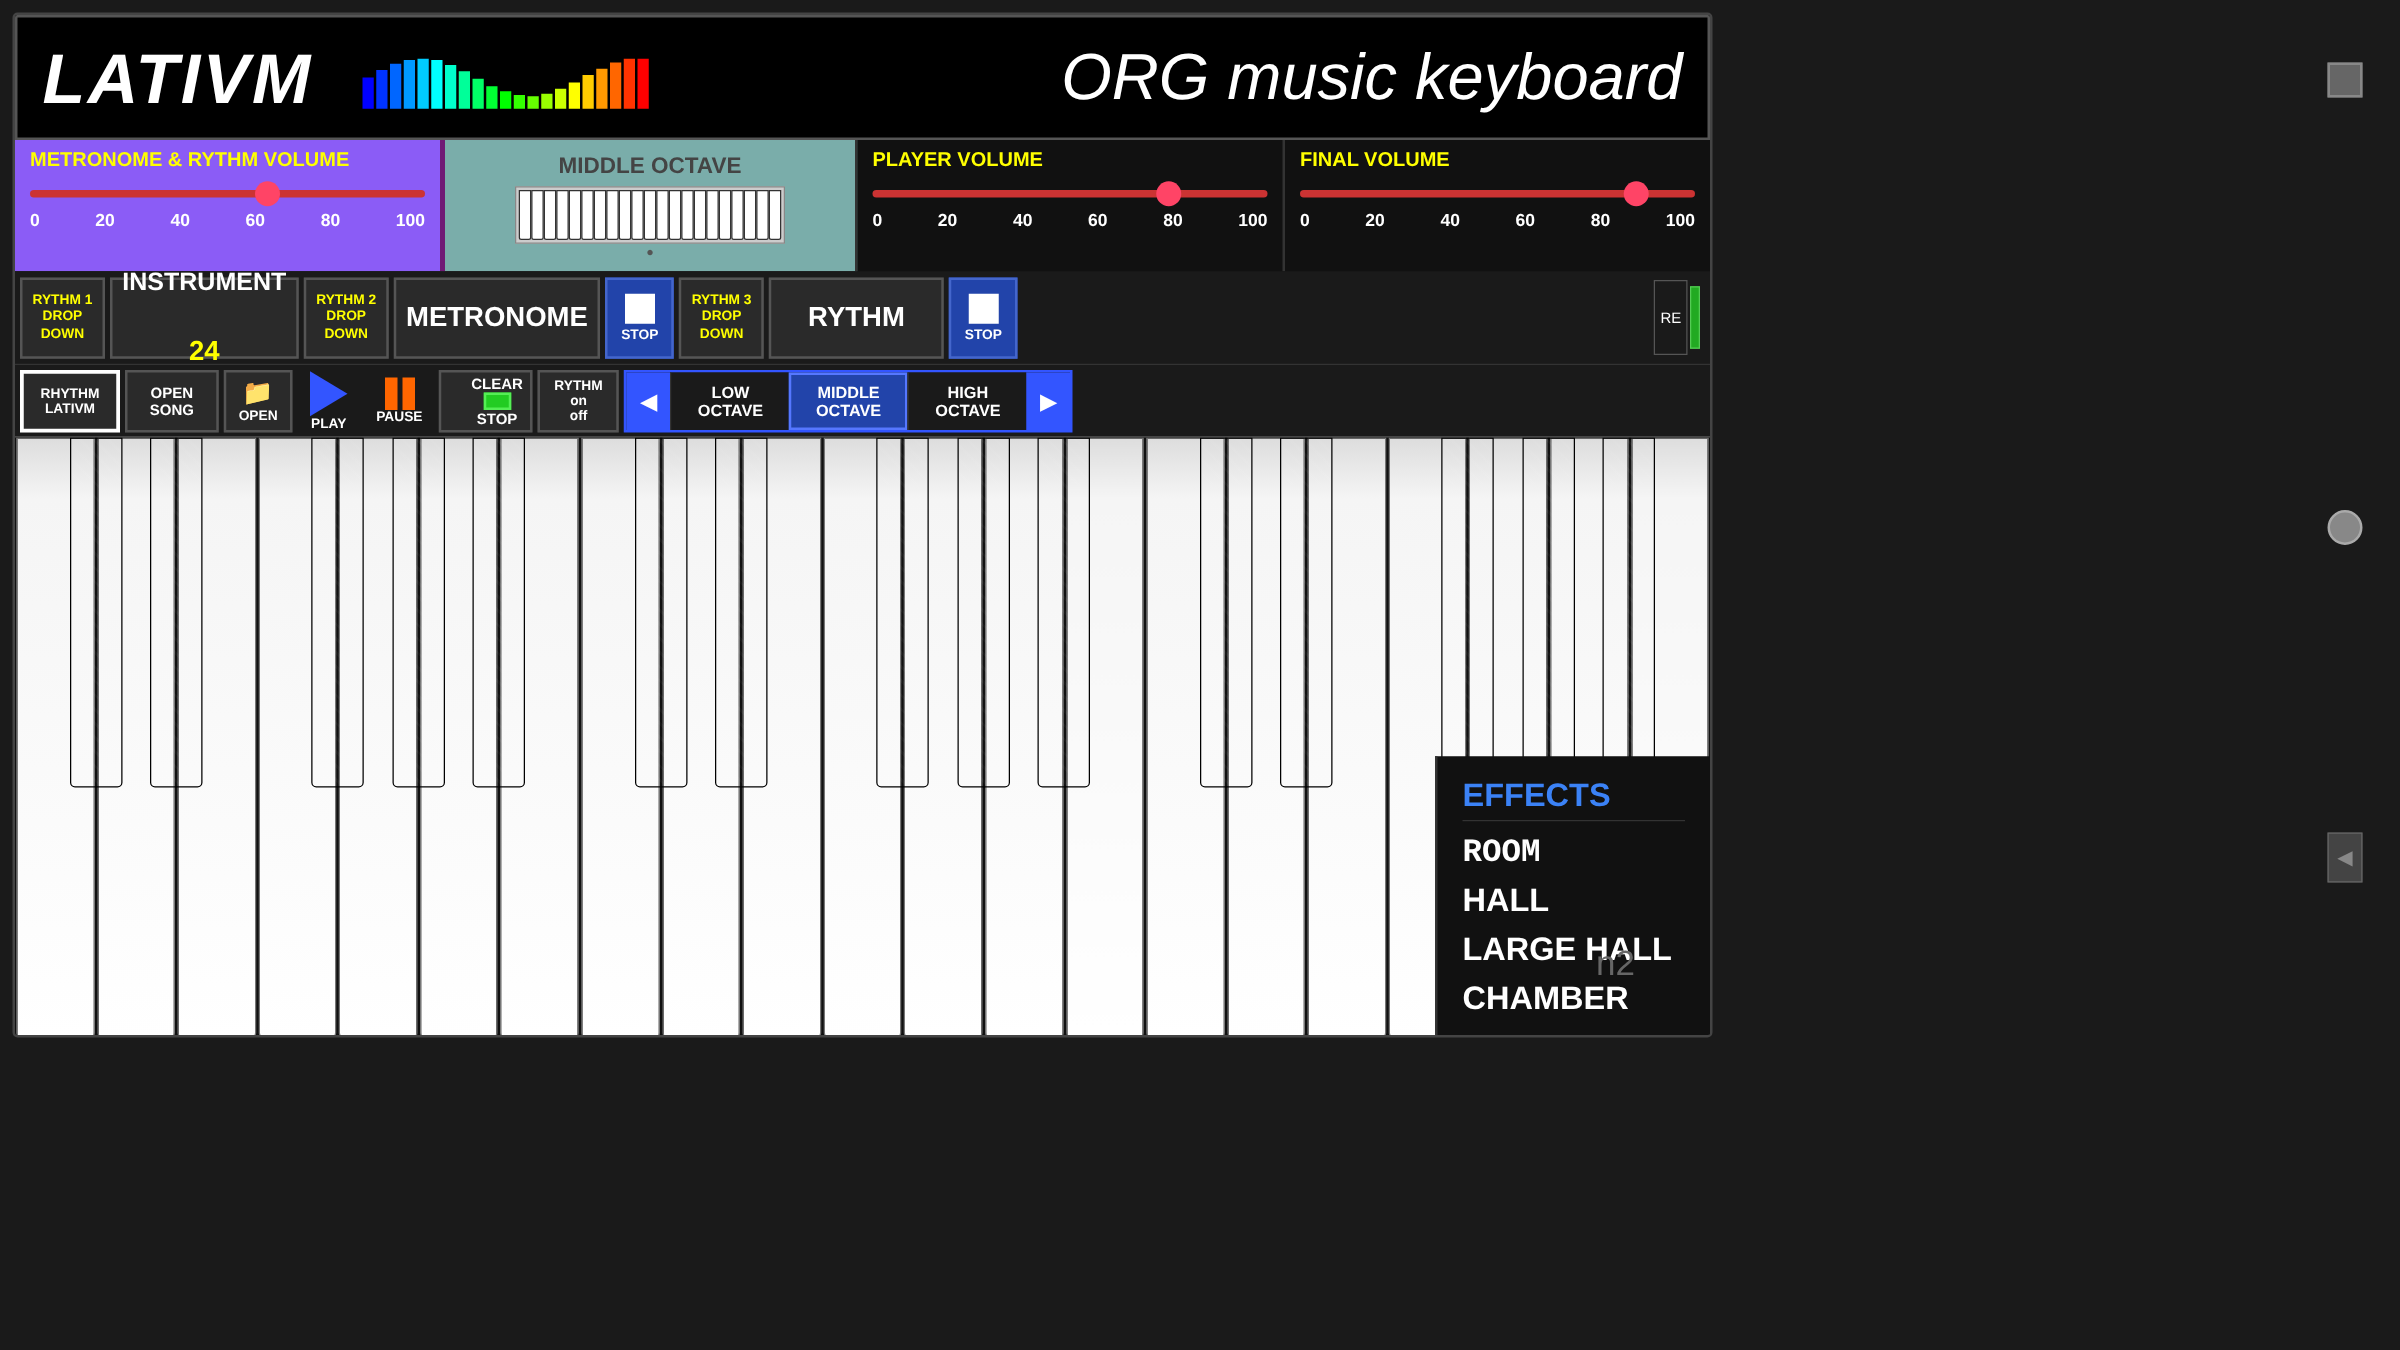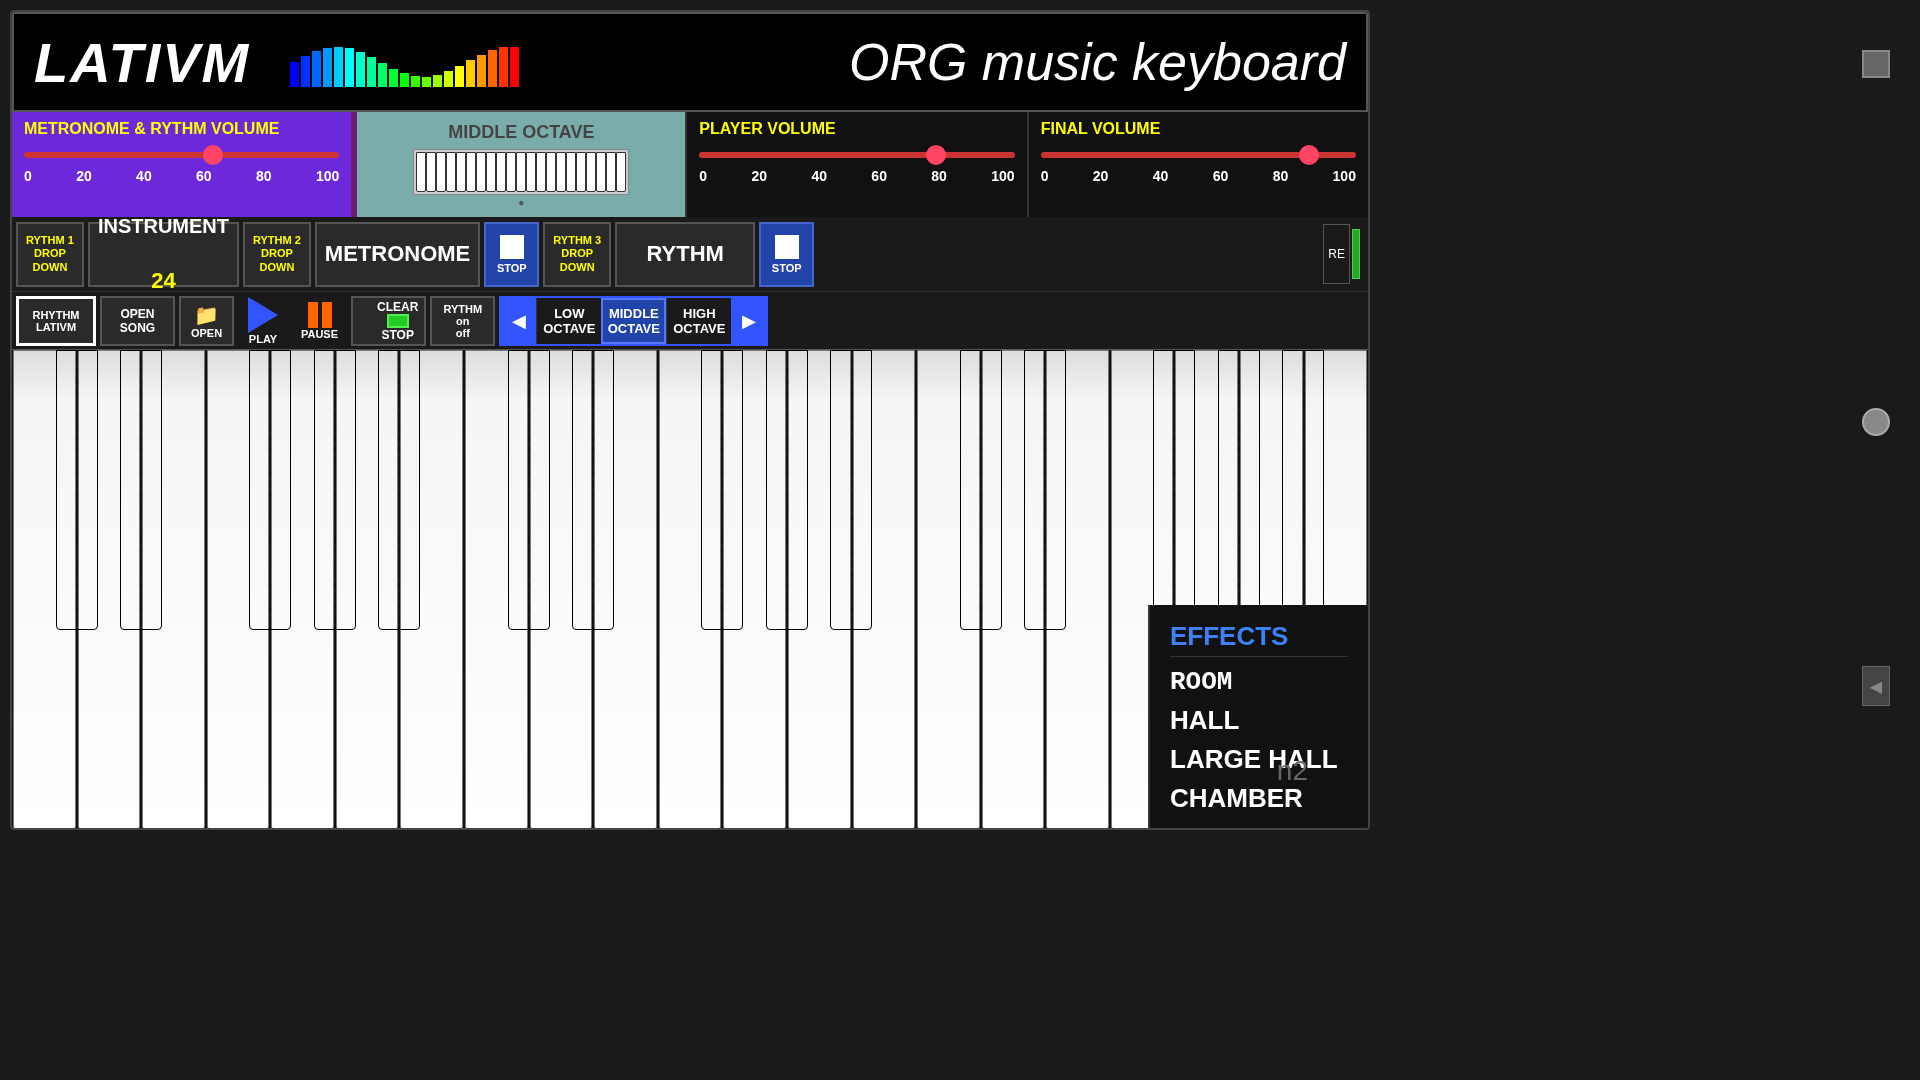--- a/index.html
+++ b/index.html
@@ -267,21 +267,21 @@
       cursor: pointer;
       color: #fff;
       font-size: 18px;
     }
 
     .octave-option {
       background: #1a1a1a;
       color: #fff;
       font-size: 14px;
       font-weight: bold;
-      width: 65px;
+      width: 95px;
       display: flex;
       align-items: center;
       justify-content: center;
       text-align: center;
       cursor: pointer;
       border-left: 1px solid #333;
     }
 
     .octave-option.active {
       background: #2244aa;
@@ -388,21 +388,21 @@
         <div class="spectrum-segment" style="background: rgb(255, 51, 0); height: 39.5188px; width: 9px;"></div>
         <div class="spectrum-segment" style="background: rgb(255, 0, 0); height: 39.8404px; width: 9px;"></div>
       </div>
     <span id="subtitle">ORG music keyboard</span>
   </div>
 
   <div id="main-content">
 
     <div id="volumes-container">
 
-      <div id="vol1" style="padding:8px 12px; background:#6d28d9; flex:1; border-right:6px solid #701a75;">
+      <div id="vol1" style="padding:8px 12px; background:#8b5cf6; flex:1; border-right:4px solid #701a75;">
         <div class="volume-label">METRONOME &amp; RYTHM  VOLUME</div>
         <div class="slider-track">
           <div class="slider-thumb" style="left:60%"></div>
         </div>
         <div class="volume-ticks">
           <span>0</span>
             <span>20</span>
             <span>40</span>
             <span>60</span>
             <span>80</span>

